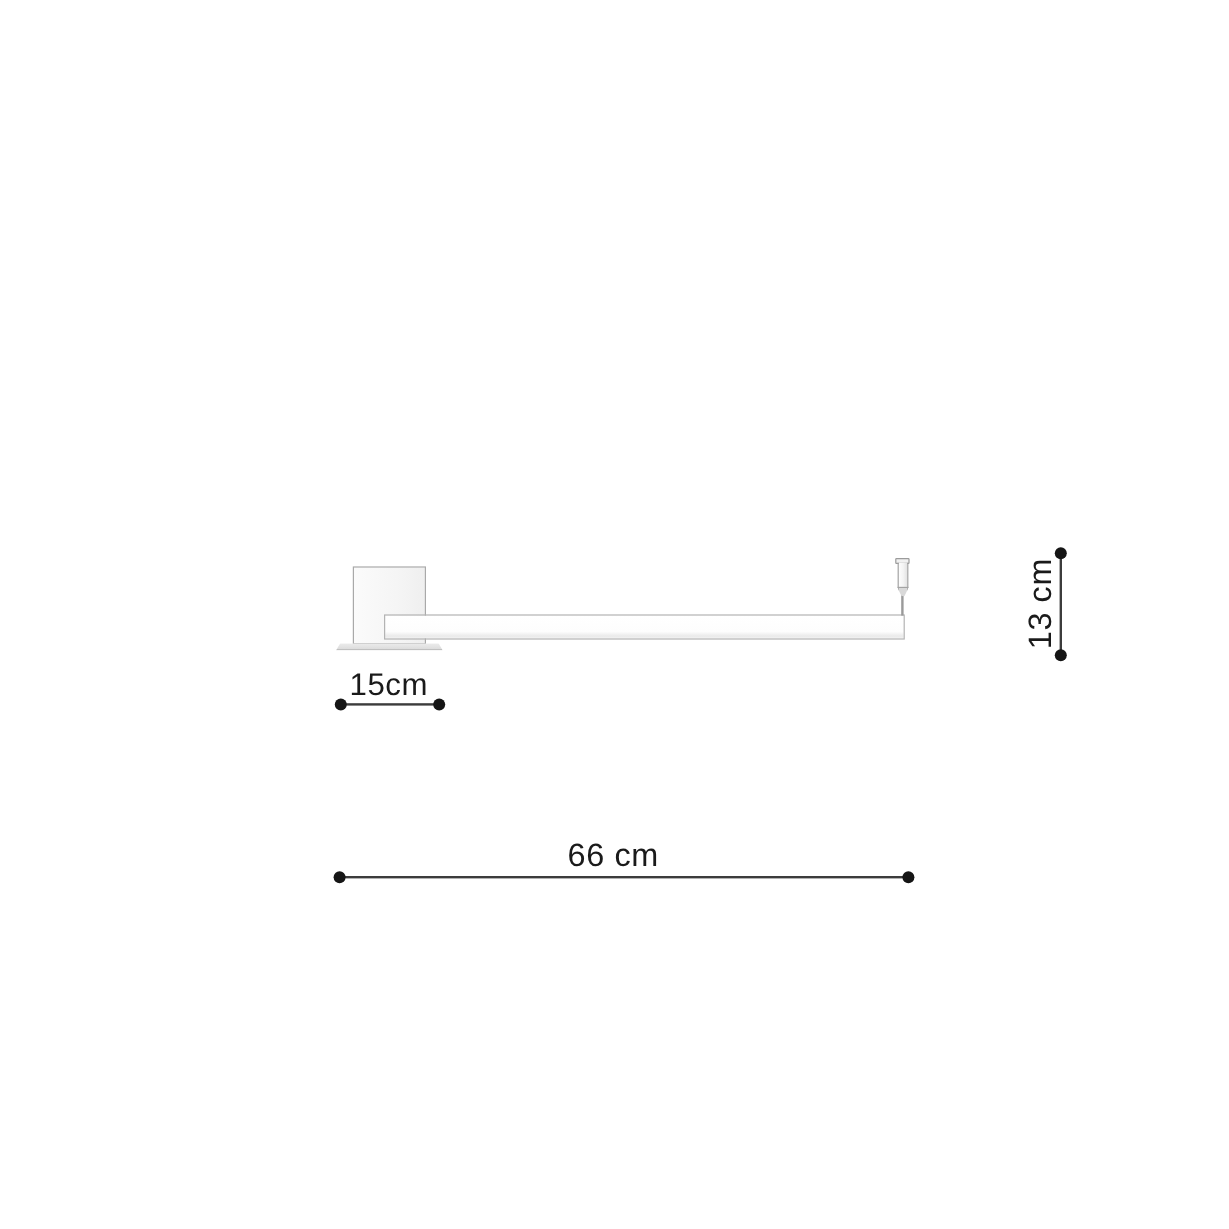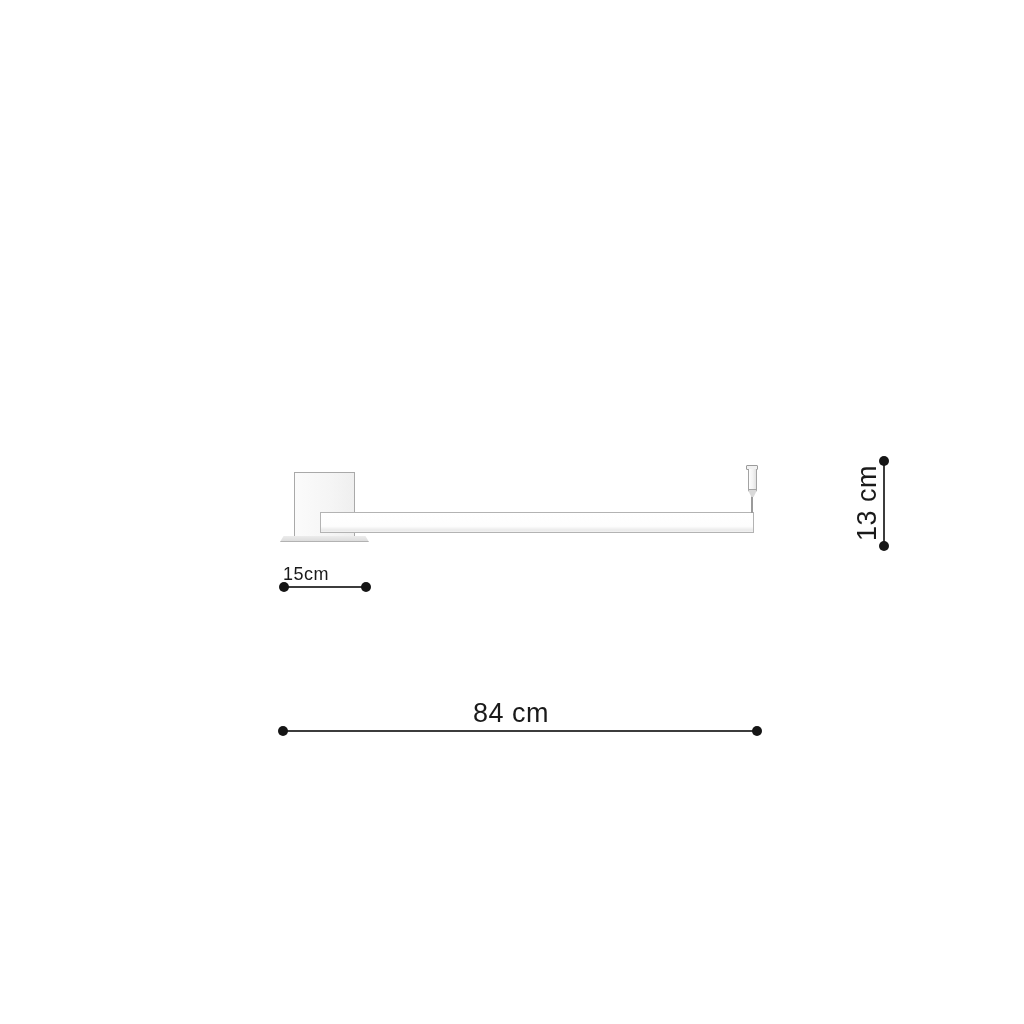--- a/index.html
+++ b/index.html
@@ -98,23 +98,23 @@
   }
   .dim-label {
     color: #1a1a1a;
     font-size: 27px;
     line-height: 1;
     white-space: nowrap;
     letter-spacing: 0.5px;
     z-index: 5;
   }
   .label-15 {
-    left: 306px; top: 583px;
+    left: 324px; top: 583px;
     transform: translate(-50%, -100%);
-    font-size: 18px;
+    font-size: 26px;
   }
   .label-84 {
     left: 511px; top: 727px;
     transform: translate(-50%, -100%);
   }
   .label-13 {
     left: 867px; top: 503px;
     transform: translate(-50%, -50%) rotate(-90deg);
   }
 </style>
@@ -135,21 +135,21 @@
     <div class="abs dim-dot" style="left:284px; top:587px;"></div>
     <div class="abs dim-dot" style="left:366px; top:587px;"></div>
     <div class="abs dim-line-h" style="left:286px; top:586px; width:78px;"></div>
     <div class="abs dim-label label-15">15cm</div>
   </div>
 
   <div>
     <div class="abs dim-dot" style="left:283px; top:731px;"></div>
     <div class="abs dim-dot" style="left:757px; top:731px;"></div>
     <div class="abs dim-line-h" style="left:286px; top:730px; width:468px;"></div>
-    <div class="abs dim-label label-84">84 cm</div>
+    <div class="abs dim-label label-84">66 cm</div>
   </div>
 
   <div>
     <div class="abs dim-dot" style="left:884px; top:461px;"></div>
     <div class="abs dim-dot" style="left:884px; top:546px;"></div>
     <div class="abs dim-line-v" style="left:883px; top:464px; height:79px;"></div>
     <div class="abs dim-label label-13">13 cm</div>
   </div>
 
 </div>

